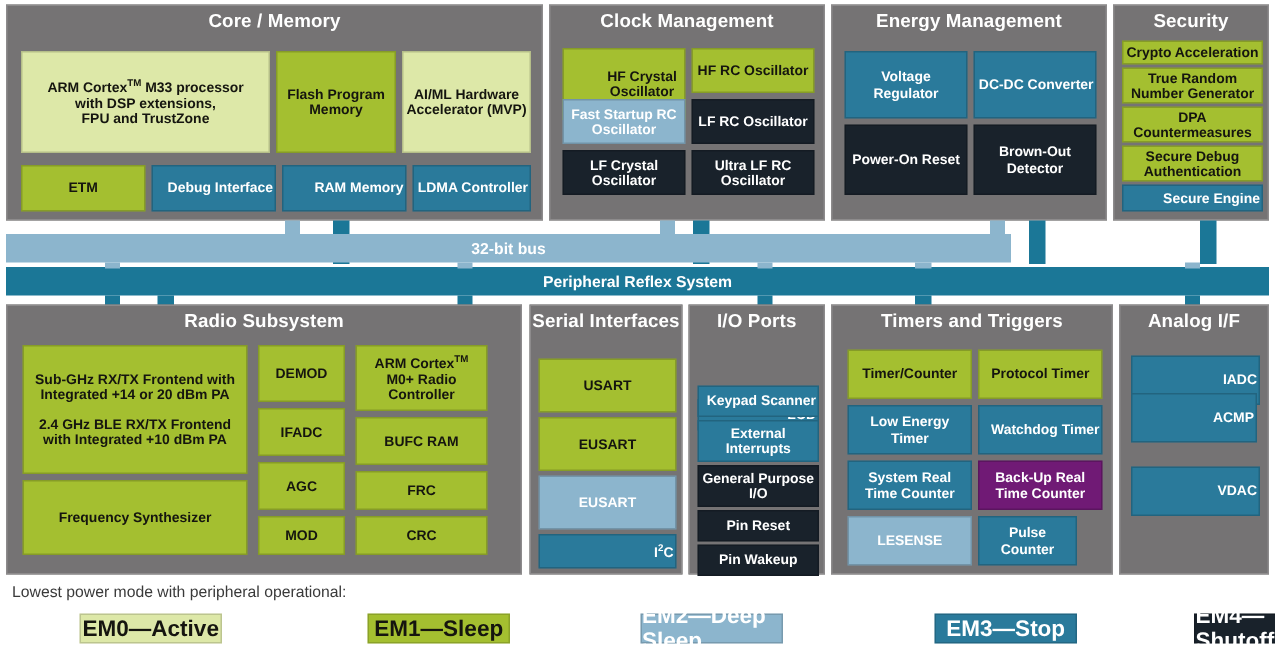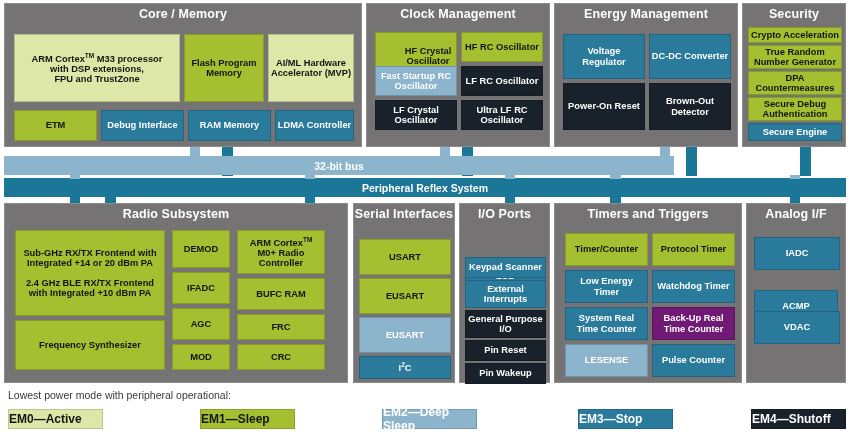--- a/index.html
+++ b/index.html
@@ -41,21 +41,21 @@
     line-height:1.08;
     font-weight:bold;
     font-size:9.3px;
     border:1px solid rgba(0,0,0,.18);
     overflow:hidden;
     padding:1px;
   }
   .em0{background:#dde8a8;color:#15150f;}
   .em1{background:#a4bf30;color:#15150f;}
   .em2{background:#8cb5cd;color:#ffffff;}
-  .em3{background:#2a7a9b;color:#ffffff;}
+  .em3{background:#2a7a9b;color:#ffffff;justify-content:flex-end;}
   .em4{background:#19222b;color:#ffffff;}
   .em4b{background:#701a75;color:#ffffff;}
 
   
   .bus{
     position:absolute;
     display:flex;
     align-items:center;
     justify-content:center;
     color:#ffffff;
@@ -74,24 +74,26 @@
     position:absolute;
     font-size:10.5px;
     color:#3a3a3a;
     font-weight:normal;
   }
   .legend-box{
     position:absolute;
     height:20px;
     display:flex;
     align-items:center;
-    font-size:12px;
+    justify-content:center;
+    font-size:15px;
     font-weight:bold;
     box-sizing:border-box;
     border:1px solid rgba(0,0,0,.15);
+    margin-left:45px;
   }
   .sup{font-size:6.5px;vertical-align:super;}
 </style>
 </head>
 <body>
 
 <div id="diagram">
 
   <div class="panel" style="left:4px;top:3px;width:358px;height:144px;">
     <div class="panel-title">Core / Memory</div>
@@ -299,31 +301,31 @@
     </div>
     <div class="blk em3" style="left:10px;top:103px;width:83px;height:33px;">
       <span>System Real Time Counter</span>
     </div>
     <div class="blk em4b" style="left:97px;top:103px;width:83px;height:33px;">
       <span>Back-Up Real Time Counter</span>
     </div>
     <div class="blk em2" style="left:10px;top:140px;width:83px;height:33px;">
       <span>LESENSE</span>
     </div>
-    <div class="blk em3" style="left:97px;top:140px;width:83px;height:33px;">
+    <div class="blk em3" style="left:97px;top:140px;width:66px;height:33px;">
       <span>Pulse Counter</span>
     </div>
   </div>
 
   <div class="panel" style="left:746px;top:203px;width:100px;height:180px;">
     <div class="panel-title">Analog I/F</div>
     <div class="blk em3" style="left:7px;top:33px;width:86px;height:33px;">
       <span>IADC</span>
     </div>
-    <div class="blk em3" style="left:7px;top:86px;width:84px;height:33px;">
+    <div class="blk em3" style="left:7px;top:58px;width:84px;height:33px;">
       <span>ACMP</span>
     </div>
     <div class="blk em3" style="left:7px;top:107px;width:86px;height:33px;">
       <span>VDAC</span>
     </div>
   </div>
 
   <div class="legend-caption" style="left:8px;top:389px;">Lowest power mode with peripheral operational:</div>
 
   <div class="legend-box em0" style="left:8px;top:409px;width:95px;">

